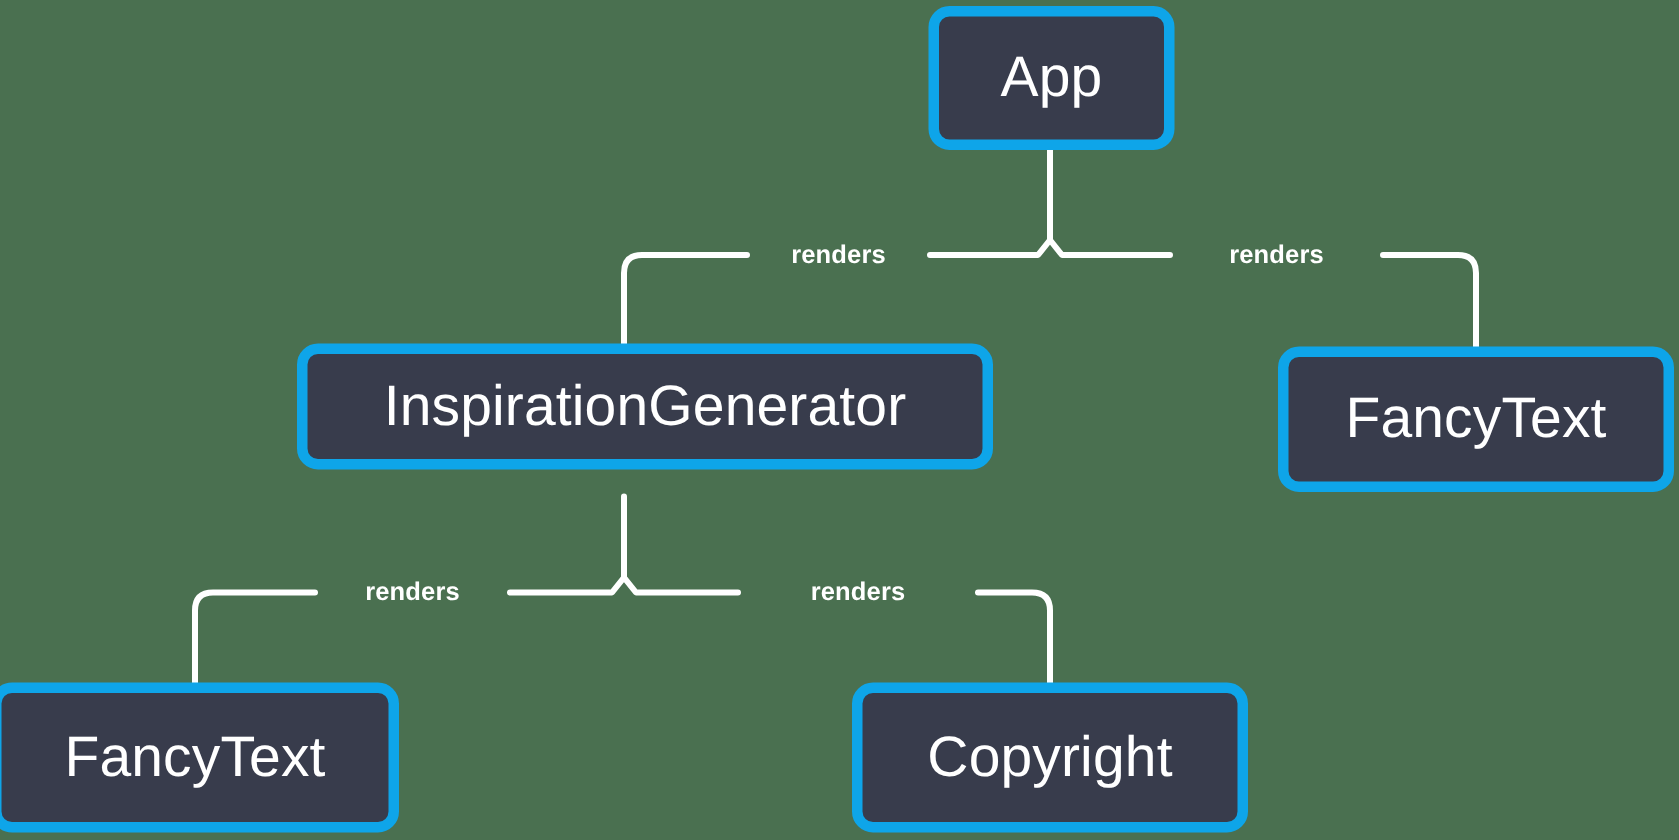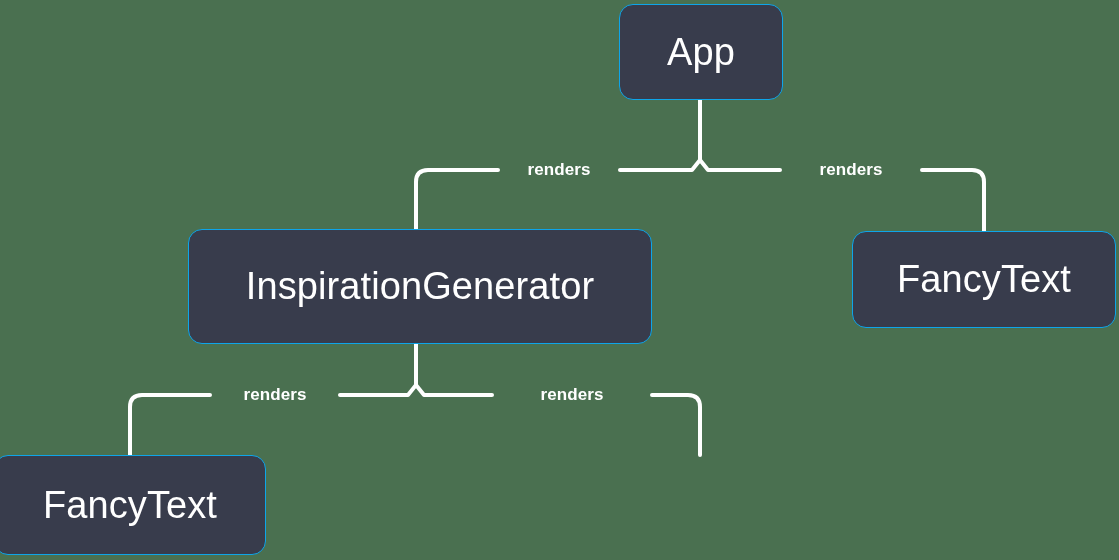--- a/index.html
+++ b/index.html
@@ -22,21 +22,21 @@
     position: absolute;
     left: 0;
     top: 0;
     width: 1119px;
     height: 560px;
   }
   .node {
     position: absolute;
     box-sizing: border-box;
     background: #383c4c;
-    border: 1px solid #0ea5e9;
+    border: 7px solid #0ea5e9;
     border-radius: 14px;
     color: #ffffff;
     display: flex;
     align-items: center;
     justify-content: center;
     font-size: 38px;
     font-weight: 400;
     letter-spacing: 0.1px;
     white-space: nowrap;
   }
@@ -44,21 +44,21 @@
     position: absolute;
     color: #ffffff;
     font-size: 17px;
     font-weight: 700;
     letter-spacing: 0.1px;
     white-space: nowrap;
     transform: translate(-50%, -50%);
   }
   
   #node-app        { left: 619px; top: 4px;   width: 164px; height: 96px;  }
-  #node-inspgen    { left: 188px; top: 229px; width: 464px; height: 115px; }
+  #node-inspgen    { left: 198px; top: 229px; width: 464px; height: 84px; }
   #node-fancy-right{ left: 852px; top: 231px; width: 264px; height: 97px;  }
   #node-fancy-left { left: -6px;  top: 455px; width: 272px; height: 100px; }
   #node-copyright  { left: 568px; top: 455px; width: 264px; height: 100px; }
 </style>
 </head>
 <body>
 
 <div id="diagram">
 
   <svg class="edges" viewBox="0 0 1119 560" width="1119" height="560" aria-hidden="true">
@@ -91,20 +91,23 @@
   </div>
 
   <div class="node" id="node-fancy-right">
     <span>FancyText</span>
   </div>
 
   <div class="node" id="node-fancy-left">
     <span>FancyText</span>
   </div>
 
+  <div class="node" id="node-copyright">
+    <span>Copyright</span>
+  </div>
 
   <div class="edge-label" style="left:559px; top:170px;">renders</div>
 
   <div class="edge-label" style="left:851px; top:170px;">renders</div>
 
   <div class="edge-label" style="left:275px; top:395px;">renders</div>
 
   <div class="edge-label" style="left:572px; top:395px;">renders</div>
 
 </div>

